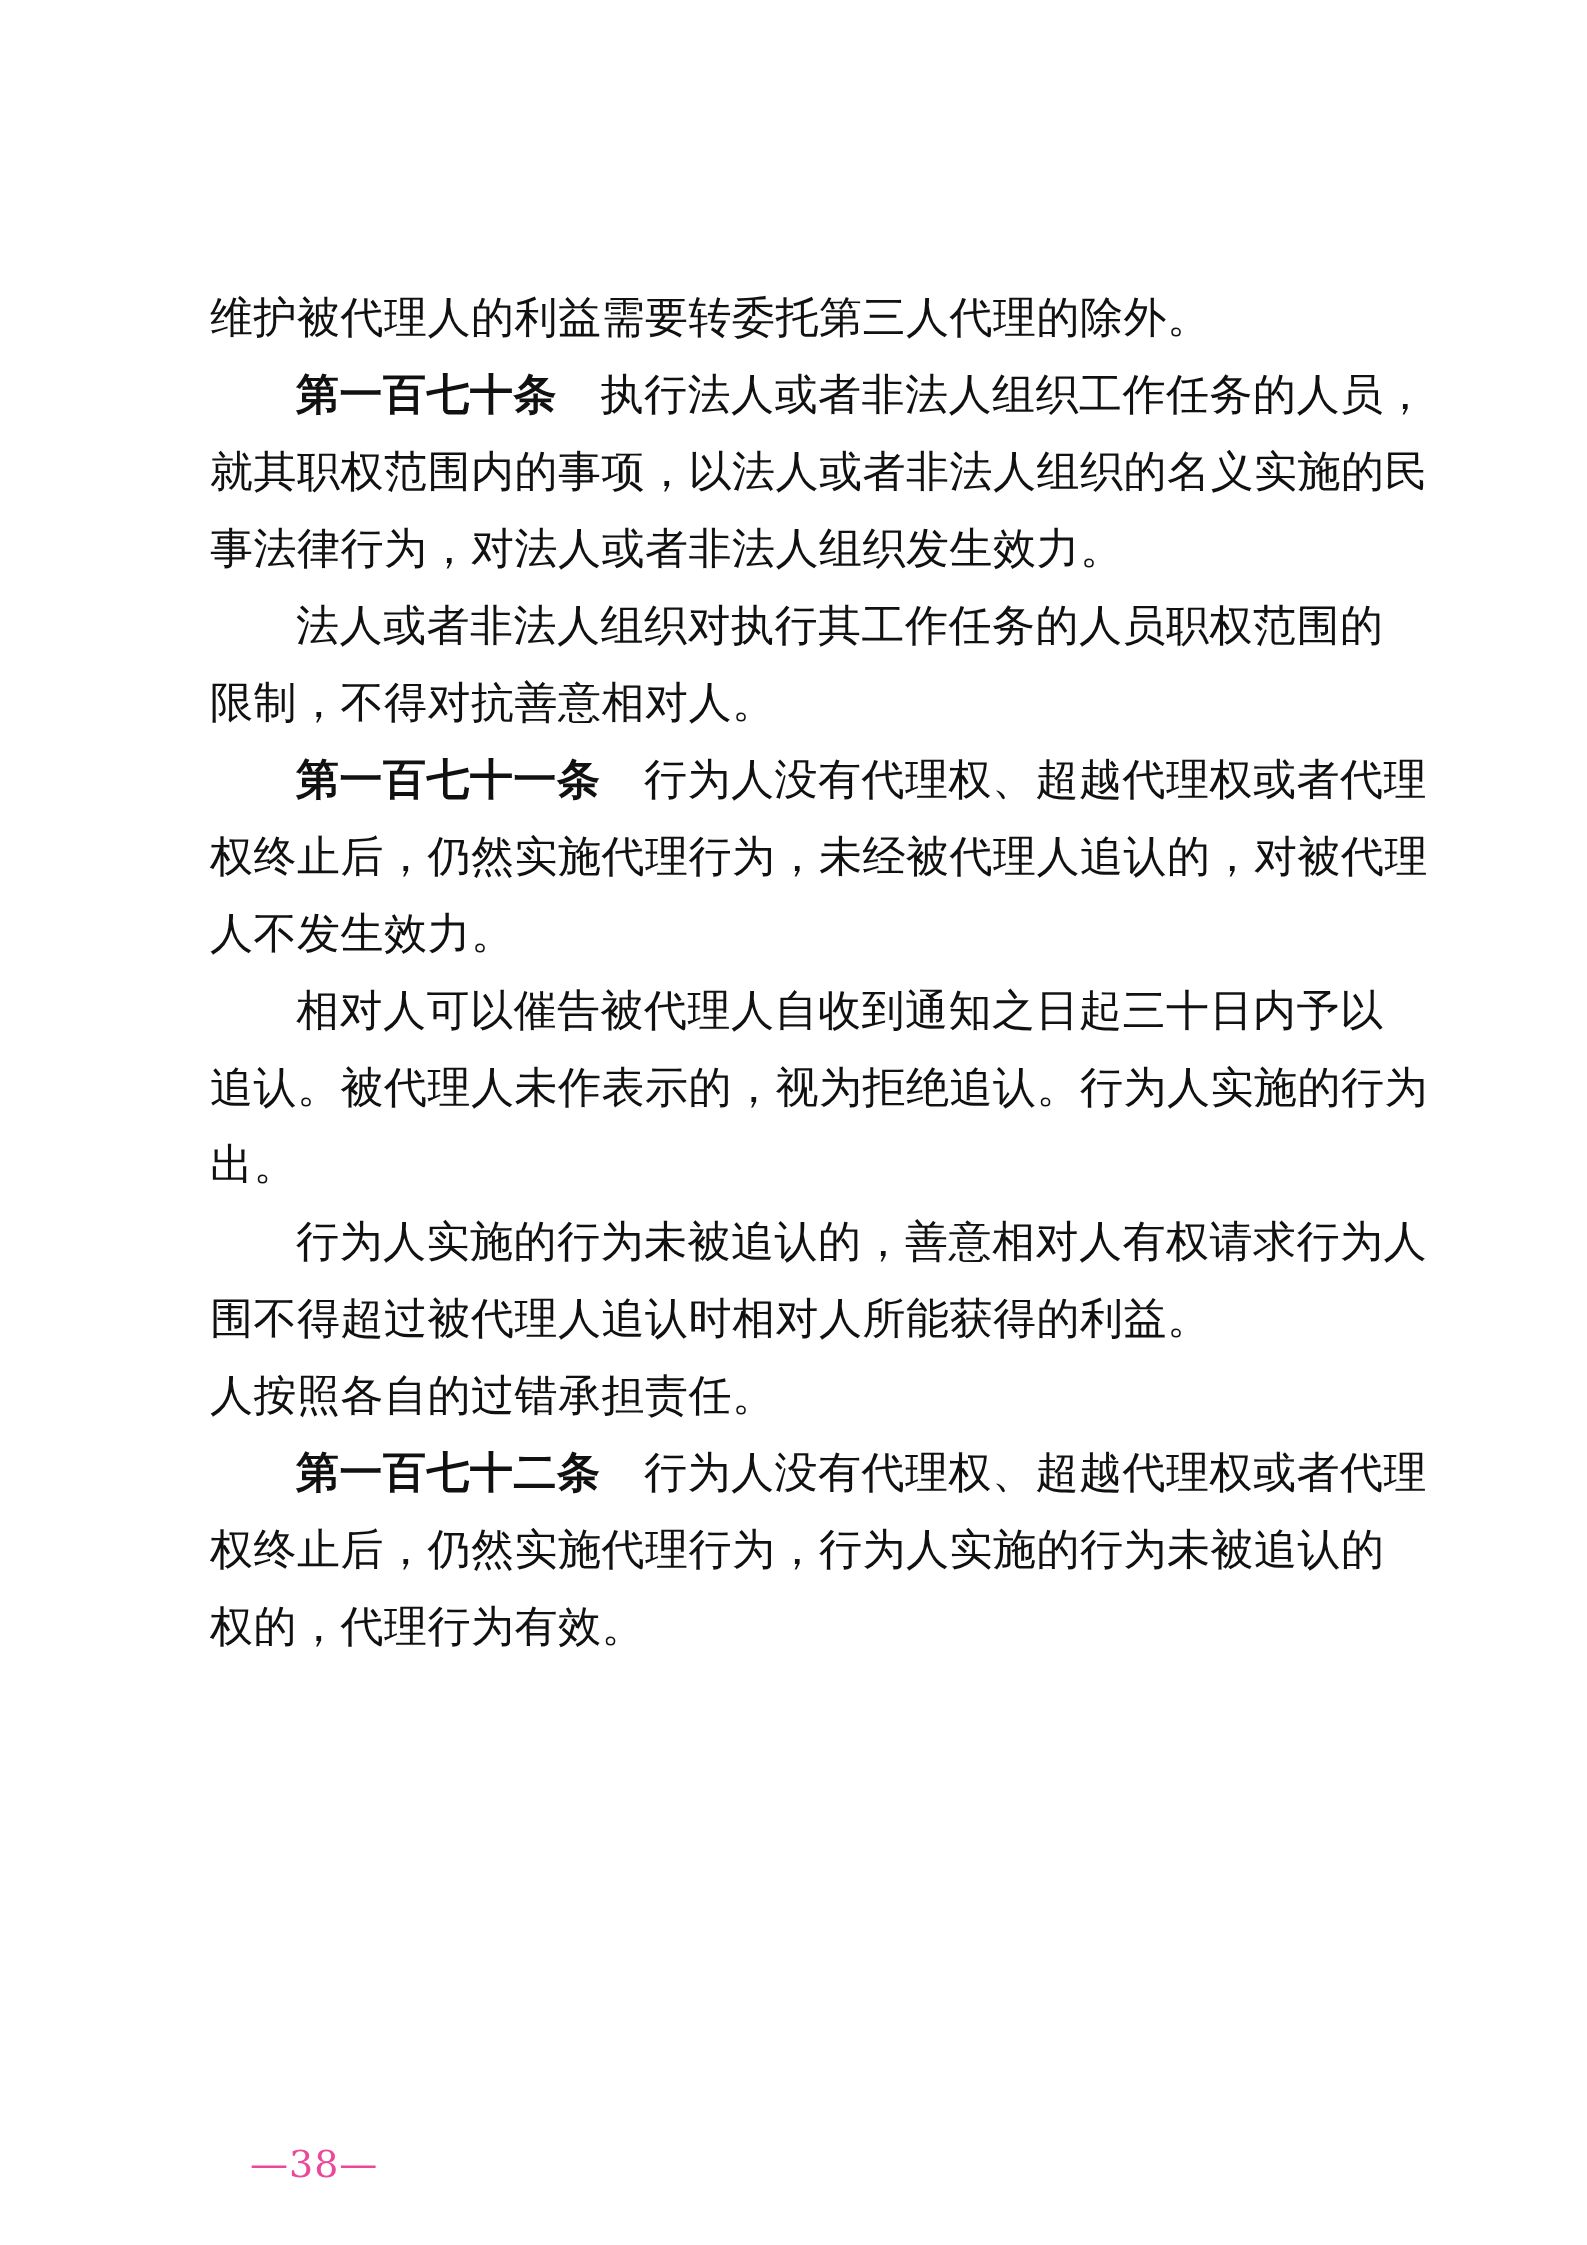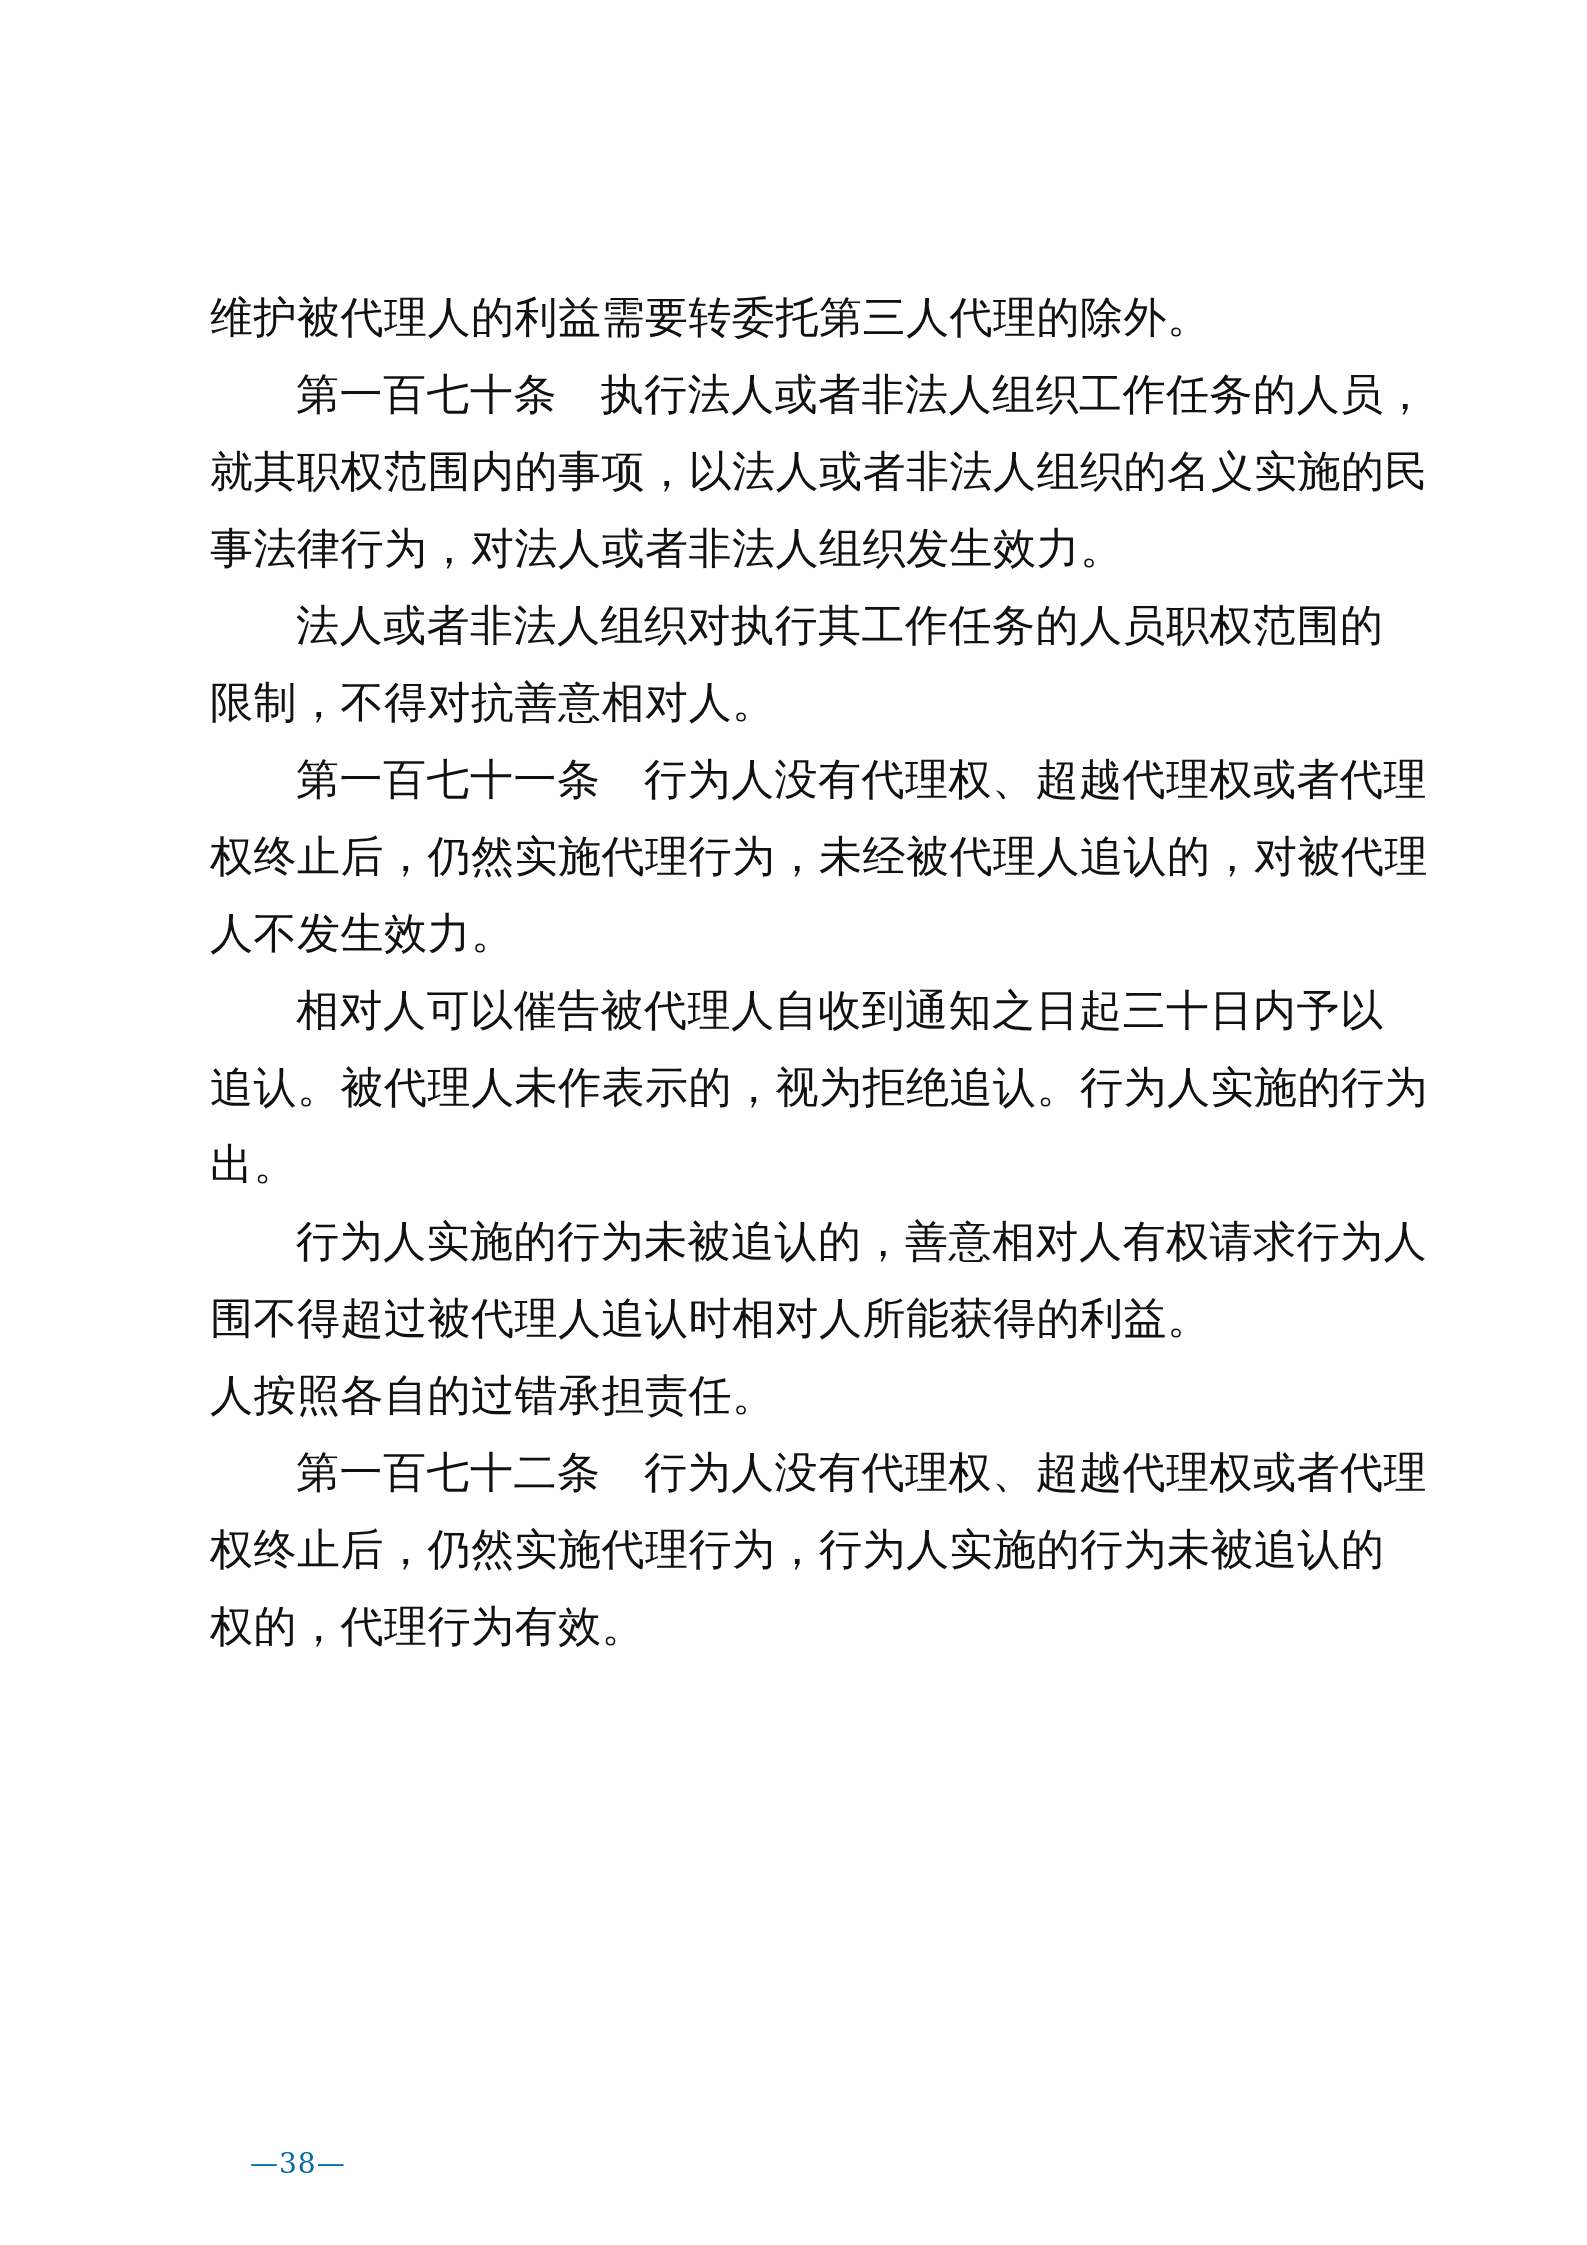--- a/index.html
+++ b/index.html
@@ -20,31 +20,31 @@
   }
   .line {
     height: 77px;
     line-height: 77px;
     font-size: 43px;
     white-space: nowrap;
     letter-spacing: 0.5px;
   }
   .line.indent { padding-left: 86px; }
   .article-no {
-    font-weight: normal;
+    font-weight: bold;
     font-family: "DejaVu Sans", sans-serif;
   }
   .page-number {
     position: absolute;
     left: 250px;
     top: 2136px;
-    font-size: 28px;
+    font-size: 38px;
     line-height: 56px;
     letter-spacing: 1px;
-    color: #0369a1;
+    color: #ec4899;
   }
 </style>
 </head>
 <body>
 
 <div class="page">
   <main class="body-text">
       <div class="line">维护被代理人的利益需要转委托第三人代理的除外。</div>
       <div class="line indent"><span class="article-no">第一百七十条</span><span>　执行法人或者非法人组织工作任务的人员，</span></div>
       <div class="line">就其职权范围内的事项，以法人或者非法人组织的名义实施的民</div>

